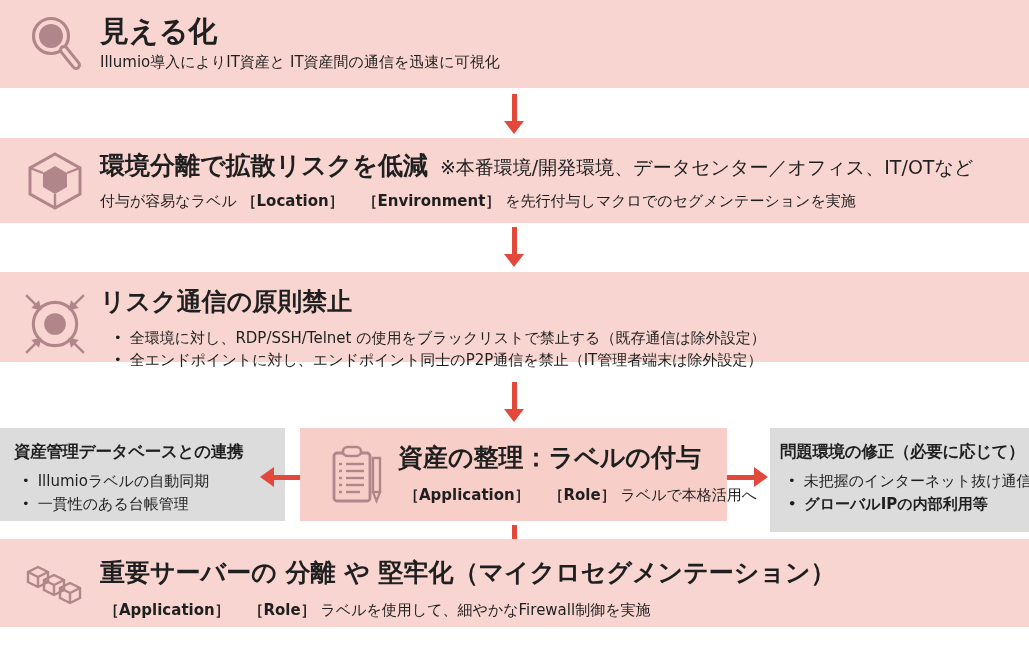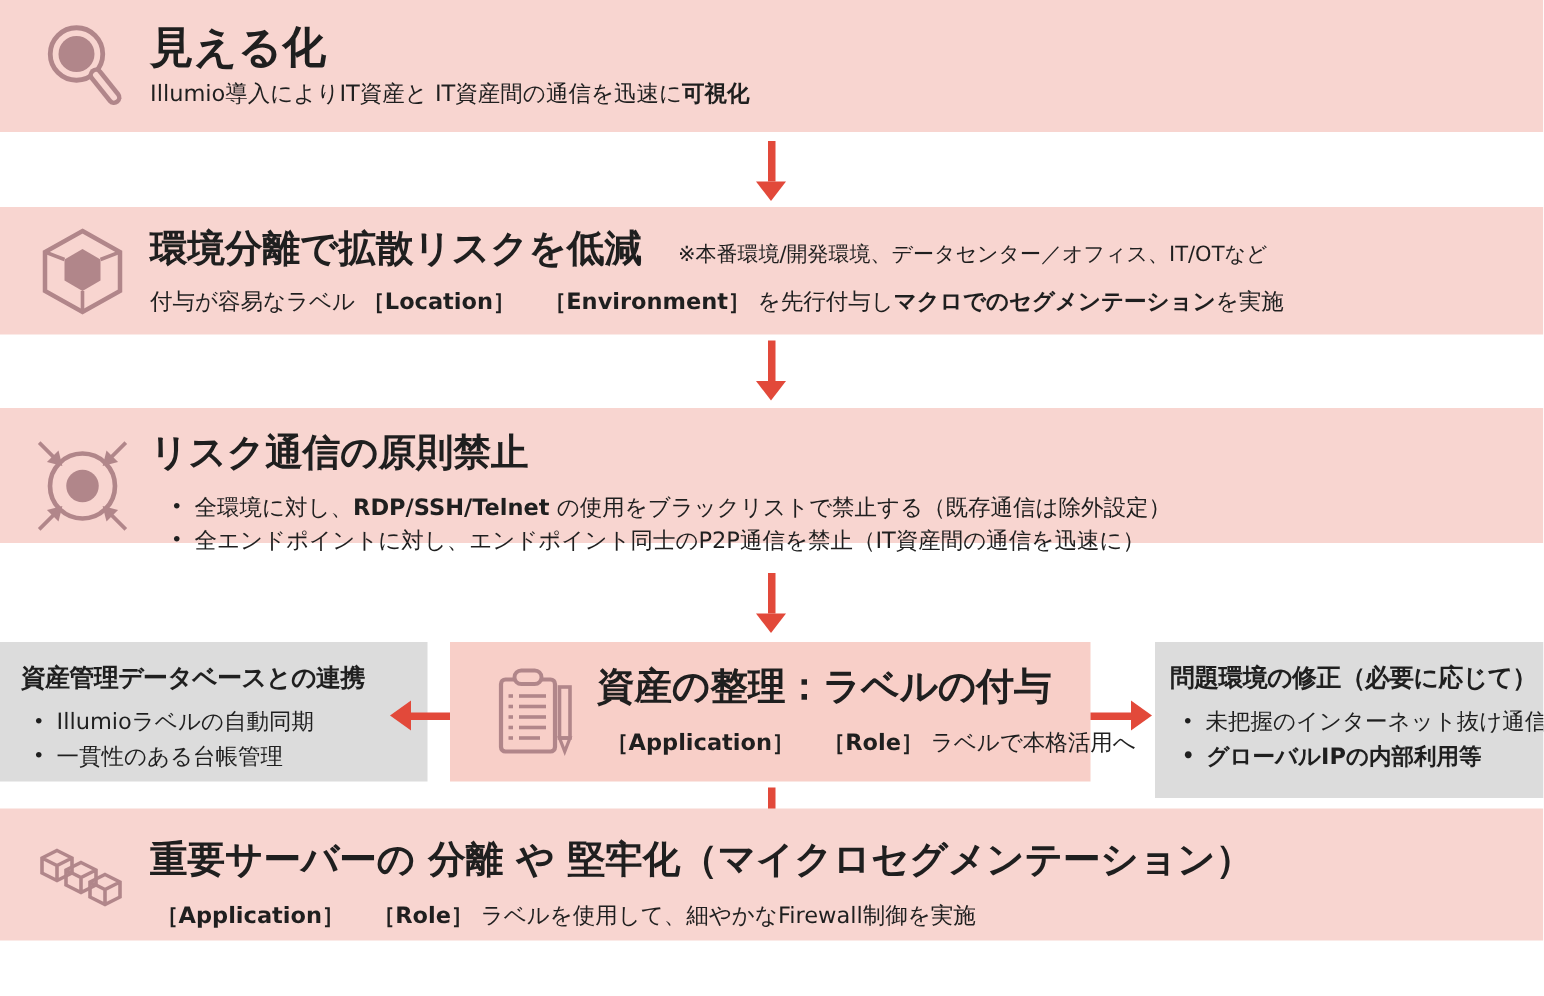--- a/index.html
+++ b/index.html
@@ -15,22 +15,22 @@
     position:relative;width:1029px;height:664px;background:#ffffff;
     font-family:"DejaVu Sans","Liberation Sans",sans-serif;
     color:var(--text-color);overflow:hidden;
   }
   .band{position:absolute;left:0;width:1029px;background:var(--band-pink);}
   .band-icon{position:absolute;}
   .band-title{position:absolute;font-weight:700;line-height:1.1;white-space:nowrap;}
   .t-lg{font-size:29px;}
   .t-md{font-size:25px;}
   .sub{position:absolute;font-size:15px;white-space:nowrap;}
-  .b{font-weight:700;}
-  .note{font-weight:400;font-size:14px;margin-left:24px;}
+  .b{font-weight:400;}
+  .note{font-weight:400;font-size:19px;margin-left:12px;}
   .bullet-line{position:absolute;font-size:15px;white-space:nowrap;}
   .bullet-line::before{content:"\2022";margin-right:8px;font-size:13px;position:relative;top:-1px;}
   .gbox{position:absolute;background:var(--gray-box);padding-left:27px;}
   .gbox .gtitle{position:absolute;font-weight:700;font-size:16.5px;white-space:nowrap;letter-spacing:-0.3px;}
   .cbox{position:absolute;background:var(--center-pink);}
   
   .va{position:absolute;width:22px;display:flex;flex-direction:column;align-items:center;}
   .va .stem{width:5px;flex:1;background:var(--arrow-red);}
   .va .head{width:0;height:0;border-left:10px solid transparent;border-right:10px solid transparent;border-top:13px solid var(--arrow-red);}
   .ha{position:absolute;height:22px;display:flex;align-items:center;}
@@ -98,21 +98,21 @@
         <line x1="60" y1="4" x2="50" y2="14" stroke="var(--icon-color)" stroke-width="2.4"></line>
         <polygon points="45,19 55,16.5 47.5,9" fill="var(--icon-color)"></polygon>
         <line x1="4" y1="60" x2="14" y2="50" stroke="var(--icon-color)" stroke-width="2.4"></line>
         <polygon points="19,45 9,47.5 16.5,55" fill="var(--icon-color)"></polygon>
         <line x1="60" y1="60" x2="50" y2="50" stroke="var(--icon-color)" stroke-width="2.4"></line>
         <polygon points="45,45 55,47.5 47.5,55" fill="var(--icon-color)"></polygon>
       </svg>
     </span>
     <div class="band-title t-md" style="left:100px;top:16px;">リスク通信の原則禁止</div>
     <div class="bullet-line" style="left:114px;top:57px;"><span>全環境に対し、</span><span class="b">RDP/SSH/Telnet</span><span> の使用をブラックリストで禁止する（既存通信は除外設定）</span></div>
-    <div class="bullet-line" style="left:114px;top:79px;">全エンドポイントに対し、エンドポイント同士のP2P通信を禁止（IT資産間の通信を迅速に）</div>
+    <div class="bullet-line" style="left:114px;top:79px;">全エンドポイントに対し、エンドポイント同士のP2P通信を禁止（IT管理者端末は除外設定）</div>
   </div>
 
   <div class="va" style="left:503px;top:382px;height:40px;">
     <div class="stem"></div>
     <div class="head"></div>
   </div>
 
   <div class="gbox" style="left:0;top:428px;width:258px;height:93px;">
     <div class="gtitle" style="left:14px;top:13px;">資産管理データベースとの連携</div>
     <div class="bullet-line" style="left:22px;top:67px;">一貫性のある台帳管理</div>

